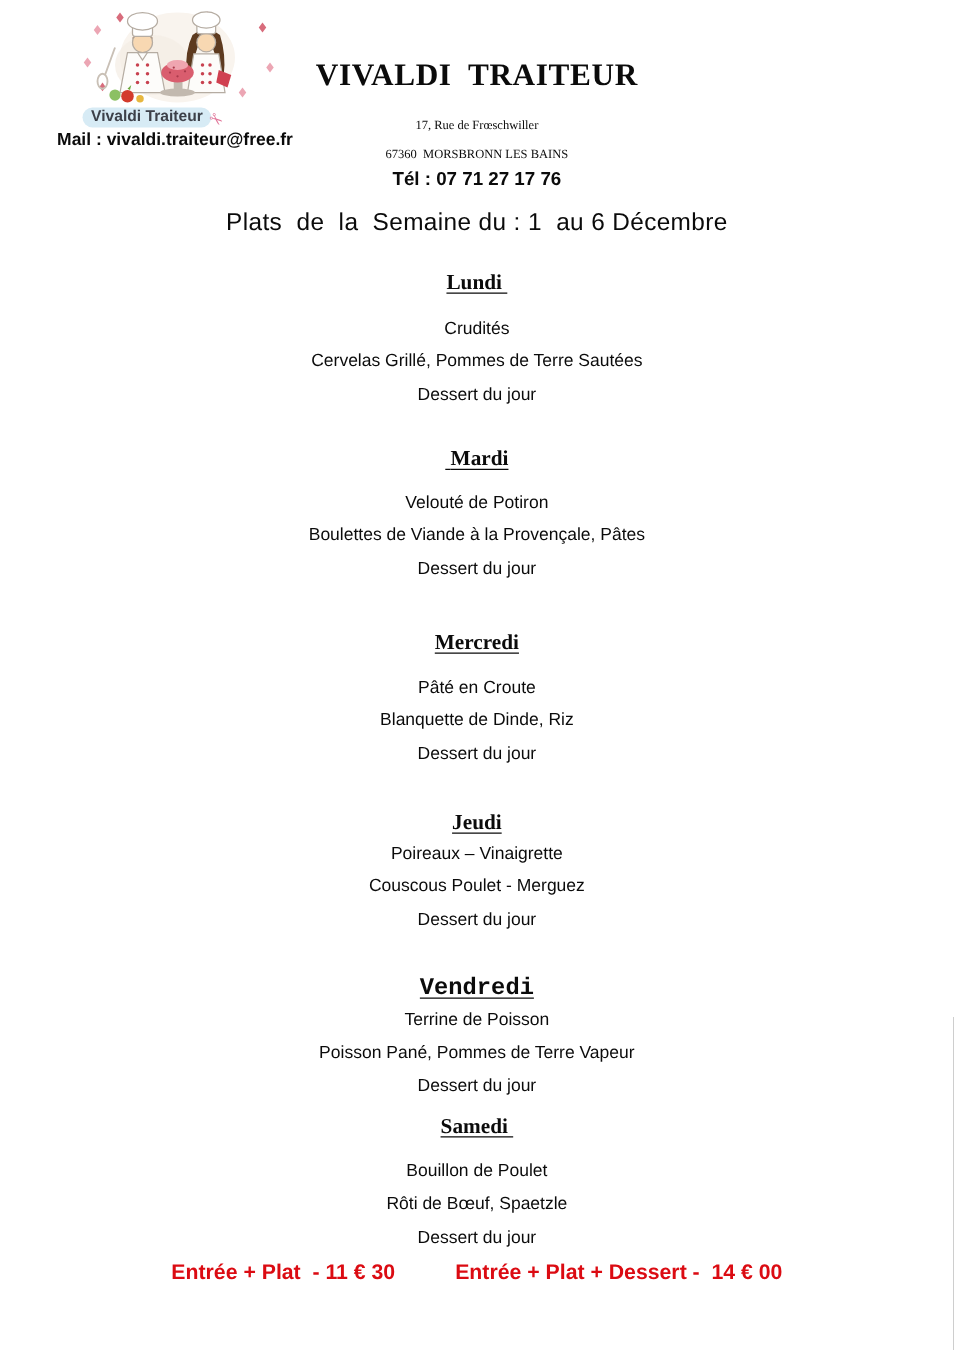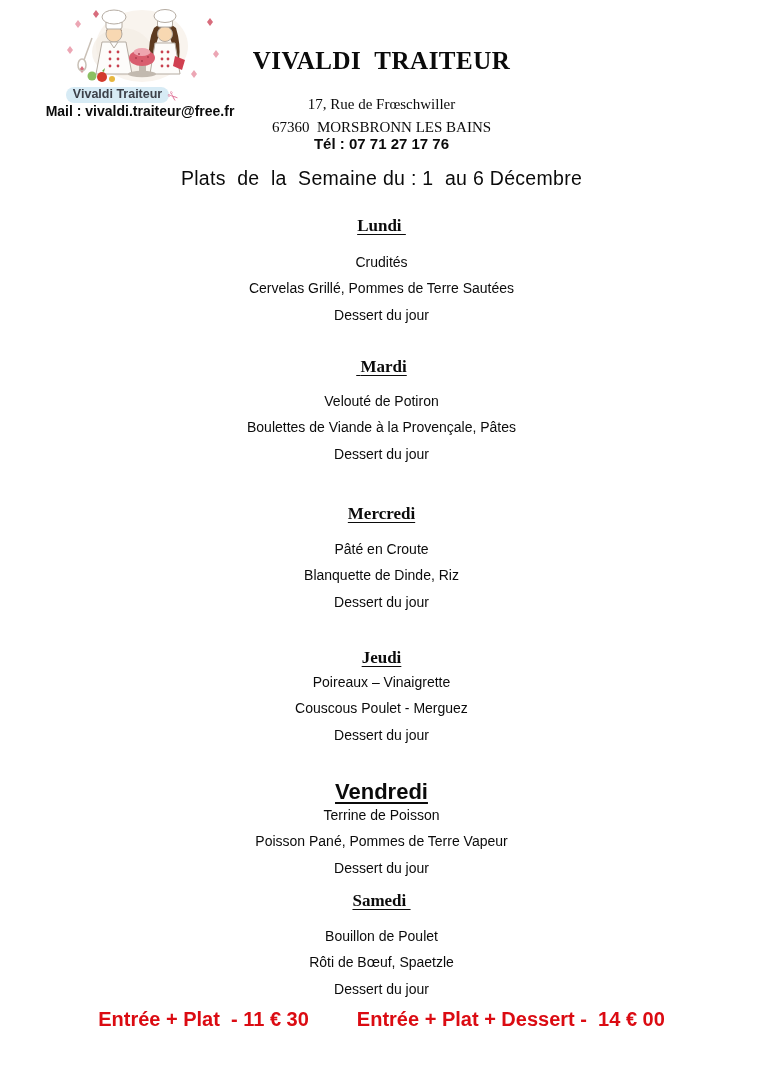--- a/index.html
+++ b/index.html
@@ -36,43 +36,43 @@
     position:absolute;left:30px;top:103px;width:220px;
     text-align:center;font-size:14px;font-weight:bold;line-height:1.2;
   }
   .title{
     top:46px;margin:0;
     font-family:"Liberation Serif", serif;
     font-size:25px;font-weight:bold;letter-spacing:0.5px;
   }
   .addr{
     font-family:"Liberation Serif", serif;
-    font-size:15px;
+    font-size:10px;
   }
   .phone{top:135px;font-size:15px;font-weight:bold;}
 
   
   .week-title{top:167px;font-size:19.5px;letter-spacing:0.3px;}
   .day-name{
     margin:4px;font-size:17px;font-weight:bold;
     font-family:"Liberation Serif", serif;
     text-decoration:underline;
     text-underline-offset:3px;
   }
   .day-name.sans-day{
-    font-family:Liberation Sans, sans-serif;
-    font-size:22px;
+    font-family:Liberation Mono, monospace;
+    font-size:19px;
   }
   .item{font-size:14px;}
 
   
   .prices{
     position:absolute;left:0;right:0;top:1008px;
     display:flex;justify-content:center;gap:48px;
-    font-size:20px;font-weight:bold;
+    font-size:17px;font-weight:bold;
   }
 </style>
 </head>
 <body>
 
 <div class="page">
 
   <svg class="logo-svg" viewBox="0 0 164 78" width="164" height="78" aria-hidden="true">
     <ellipse cx="80" cy="38" rx="46" ry="36" fill="#f9f4ee"></ellipse>
     <ellipse cx="60" cy="44" rx="30" ry="24" fill="#f3ece4" opacity="0.7"></ellipse>

